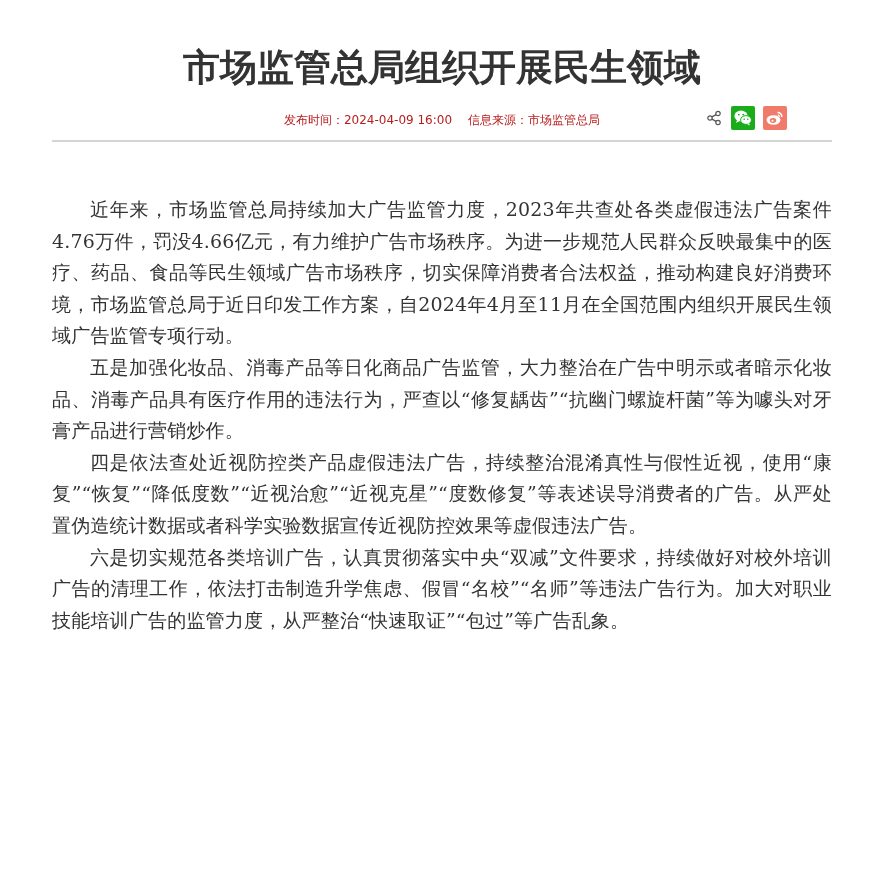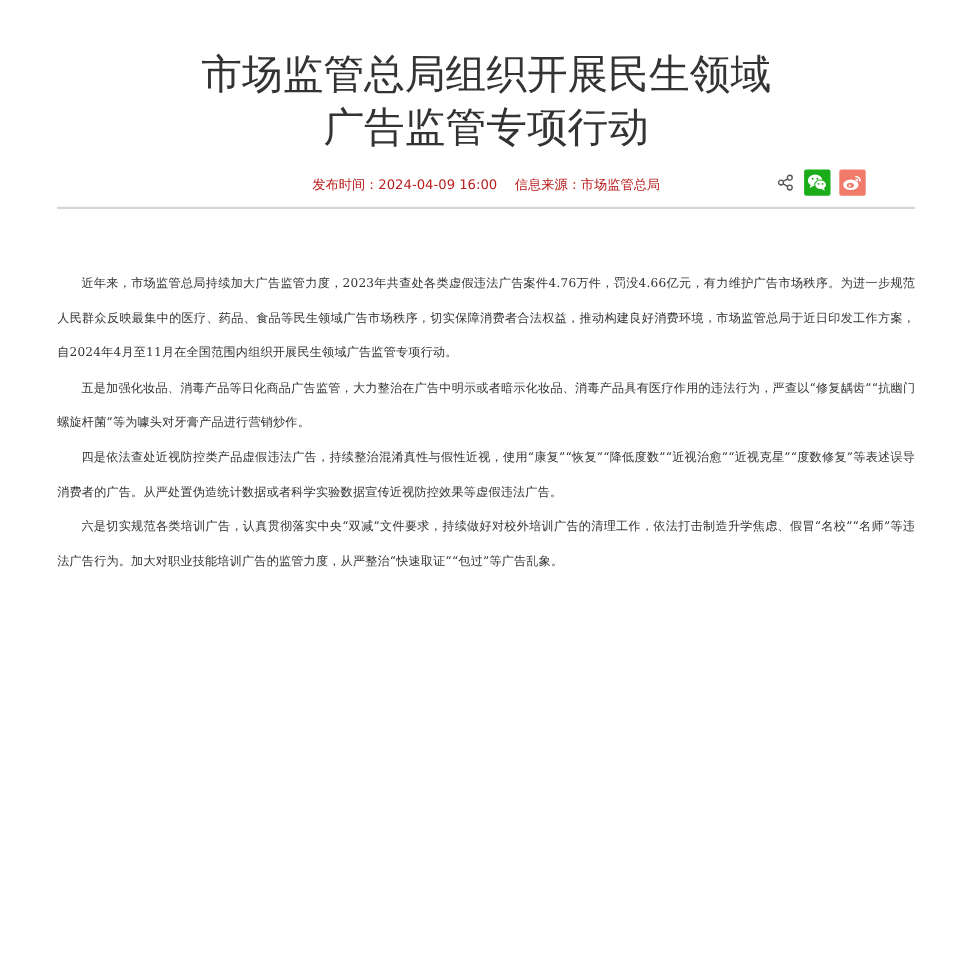--- a/index.html
+++ b/index.html
@@ -25,21 +25,21 @@
       margin: 0;
       padding-top: 44px;
       text-align: center;
       font-family: "Liberation Sans", "DejaVu Sans", sans-serif;
       font-weight: normal;
       font-size: 37px;
       line-height: 48px;
       color: #333333;
       letter-spacing: 0px;
     }
-    .title span { display: block; }
+    .title span { display: block; font-weight: bold; }
     .meta-row {
       position: relative;
       height: 36px;
       margin-top: 10px;
     }
     .meta {
       position: absolute;
       left: 0;
       right: 0;
       top: 8px;
@@ -68,38 +68,37 @@
     }
     .share .icon.plain { width: 18px; }
     .divider {
       height: 0;
       border-top: 2px solid #d5d5d5;
       margin-top: 2px;
     }
     .content {
       margin-top: 52px;
       font-family: "DejaVu Serif", serif;
-      font-size: 11px;
+      font-size: 19px;
       line-height: 31.6px;
       color: #333333;
       text-align: justify;
     }
     .content p {
       margin: 0;
       text-indent: 2em;
       letter-spacing: 0.2px;
     }
   </style>
 </head>
 <body>
 
 <div class="article">
   <h1 class="title">
     <span>市场监管总局组织开展民生领域</span>
-    <span>广告监管专项行动</span>
   </h1>
 
   <div class="meta-row">
     <div class="meta">
       <span>发布时间：</span><span>2024-04-09 16:00</span><span class="sep"></span><span>信息来源：</span><span>市场监管总局</span>
     </div>
 
     <div class="share">
       <div class="icon plain">
         <svg width="16" height="16" viewBox="0 0 16 16">

